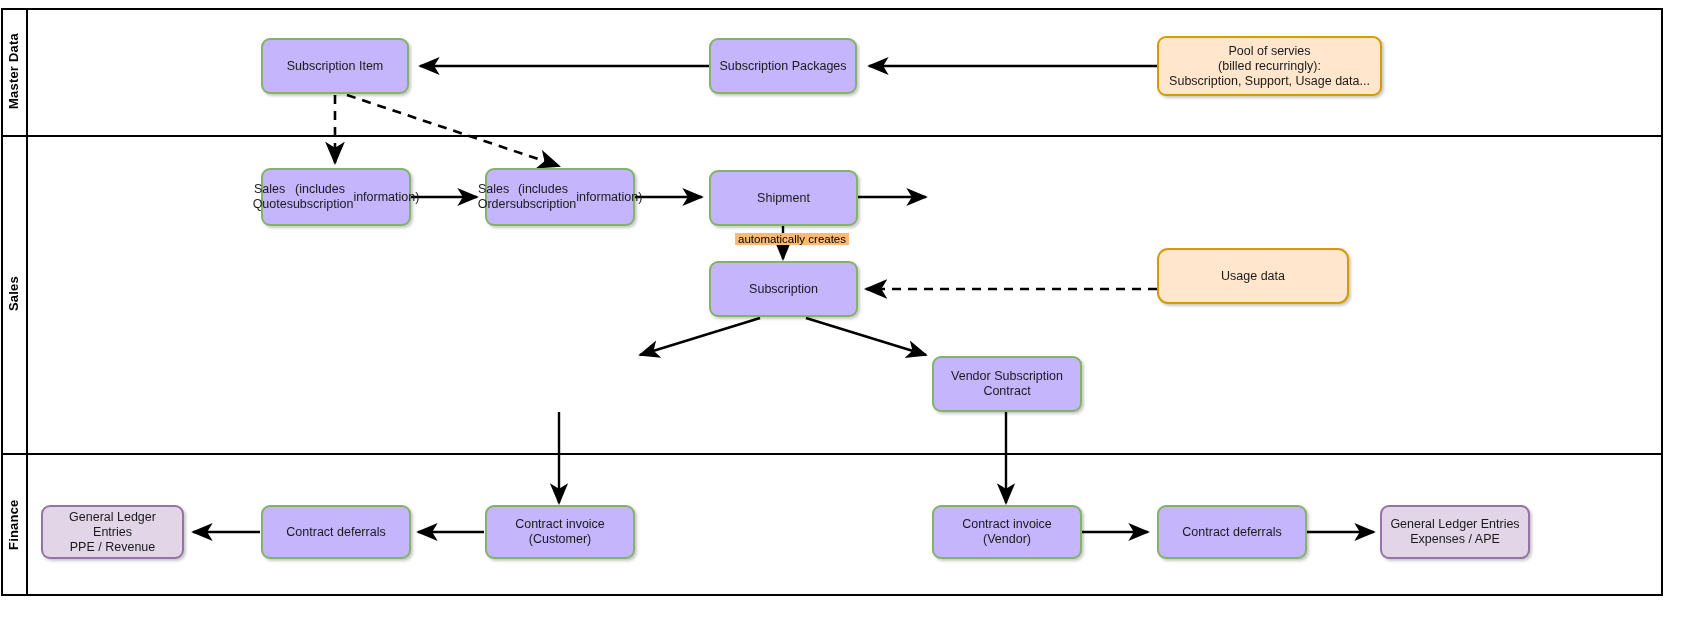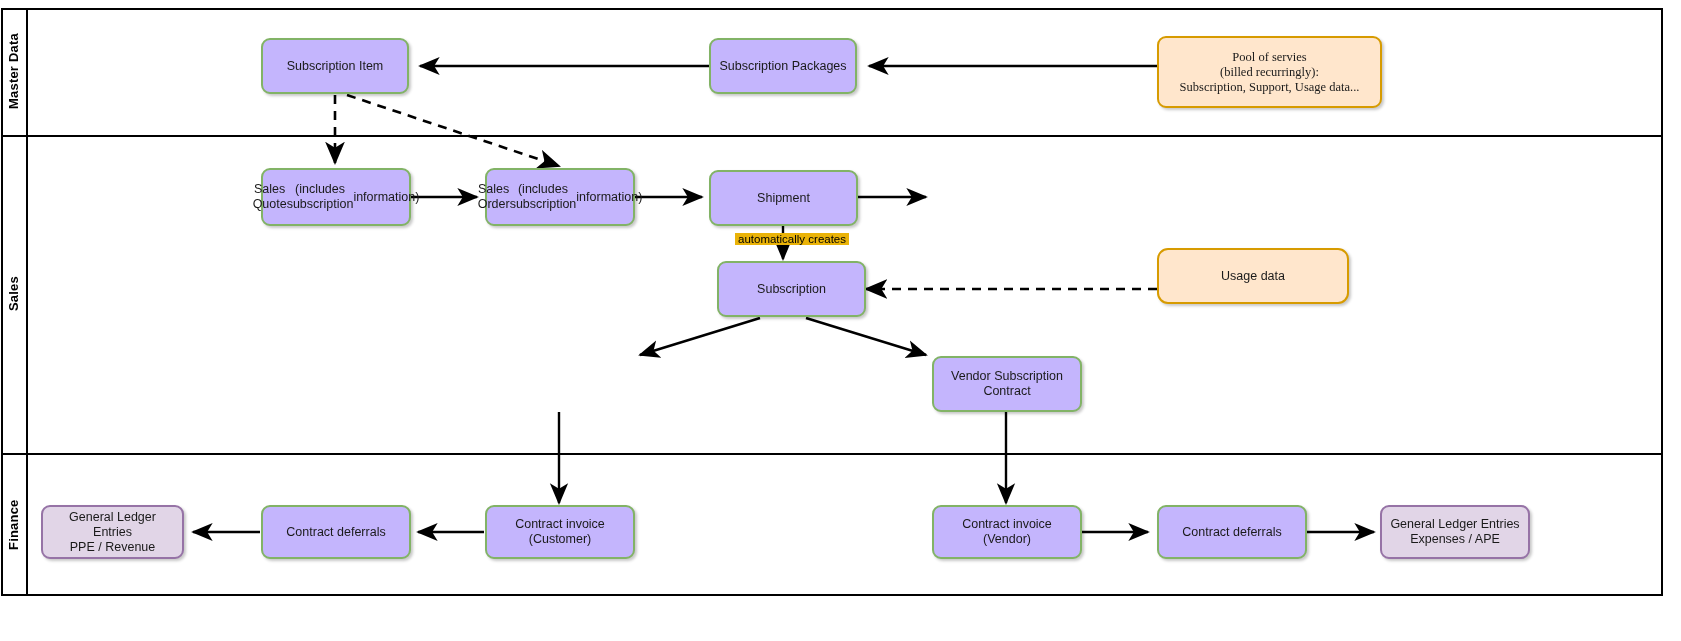--- a/index.html
+++ b/index.html
@@ -19,21 +19,21 @@
         justify-content:center;text-align:center;font-size:12.5px;line-height:15px;color:#1a1a1a;
         padding:4px 6px;box-shadow:2px 2px 3px rgba(0,0,0,.22);}
   .green{background:#c4b5fd;border:2px solid #82b366;}
   .orange{background:#ffe6cc;border:2px solid #d79b00;}
   .purple{background:#e1d5e7;border:2px solid #9673a6;}
 
   
   svg.edges{position:absolute;left:0;top:0;width:1681px;height:641px;pointer-events:none;}
   .edge{stroke:#000;stroke-width:2.4;fill:none;}
   .edge-dash{stroke:#000;stroke-width:2.6;fill:none;stroke-dasharray:9 7;}
-  .edge-label{position:absolute;font-size:11.5px;color:#000;background:#eab308;padding:0 3px;white-space:nowrap;}
+  .edge-label{position:absolute;font-size:11.5px;color:#000;background:#fdba74;padding:0 3px;white-space:nowrap;}
 </style>
 </head>
 <body>
 
 <div id="canvas">
 
   <div class="lane-frame"></div>
   <div class="lane-label-col"></div>
   <div class="lane-div" style="top:135px;"></div>
   <div class="lane-div" style="top:453px;"></div>
@@ -80,21 +80,21 @@
   <div class="edge-label" style="left:735px;top:233px;">automatically creates</div>
 
   <div class="node green" style="left:261px;top:38px;width:148px;height:56px;">
     <span>Subscription Item</span>
   </div>
 
   <div class="node green" style="left:709px;top:38px;width:148px;height:56px;">
     <span>Subscription Packages</span>
   </div>
 
-  <div class="node orange" style="left:1157px;top:36px;width:225px;height:72px;flex-direction:column;font-family:Liberation Serif, serif;">
+  <div class="node orange" style="left:1157px;top:36px;width:225px;height:60px;flex-direction:column;">
     <span>Pool of servies</span>
     <span>(billed recurringly):</span>
     <span>Subscription, Support, Usage data...</span>
   </div>
 
   <div class="node green" style="left:261px;top:168px;width:150px;height:58px;">
     <span>Sales Quote</span>
     <span>(includes subscription</span>
     <span>information)</span>
   </div>
@@ -103,21 +103,21 @@
     <span>Sales Order</span>
     <span>(includes subscription</span>
     <span>information)</span>
   </div>
 
   <div class="node green" style="left:709px;top:170px;width:149px;height:56px;">
     <span>Shipment</span>
   </div>
 
 
-  <div class="node green" style="left:709px;top:261px;width:149px;height:56px;margin-left:8px;">
+  <div class="node green" style="left:709px;top:261px;width:149px;height:56px;">
     <span>Subscription</span>
   </div>
 
   <div class="node orange" style="left:1157px;top:248px;width:192px;height:56px;border-radius:11px;">
     <span>Usage data</span>
   </div>
 
 
   <div class="node green" style="left:932px;top:356px;width:150px;height:56px;">
     <span>Vendor Subscription Contract</span>

